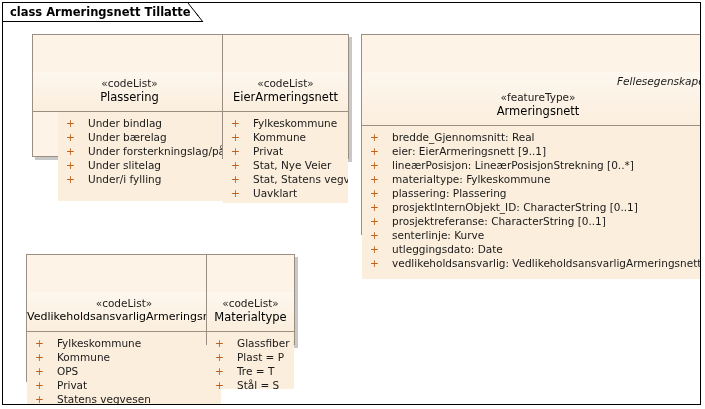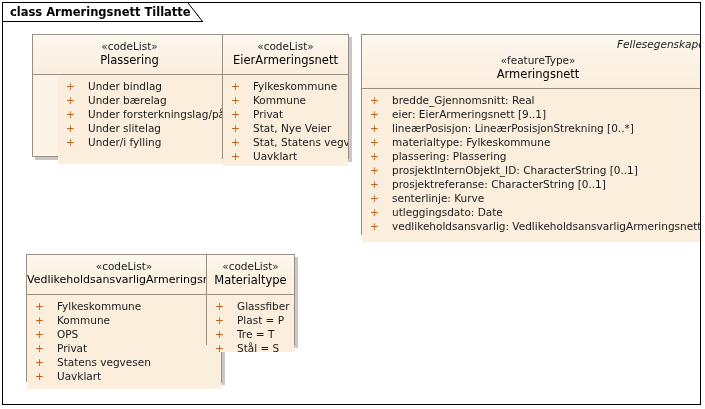--- a/index.html
+++ b/index.html
@@ -59,20 +59,21 @@
     background: #fdf3e6;
   }
   .box-header {
     position: relative;
     box-sizing: border-box;
     background: #fcf2e4;
     border-bottom: 1px solid #9a8f82;
     text-align: center;
     padding-top: 5px;
     padding-bottom: 4px;
+    margin-top: 37px;
   }
   .box-header.grad {
     background: linear-gradient(to bottom, #fdf7ee 0%, #fbeedd 100%);
   }
   .stereotype {
     font-size: 10.5px;
     color: #1a1a1a;
     line-height: 13px;
     white-space: nowrap;
   }

